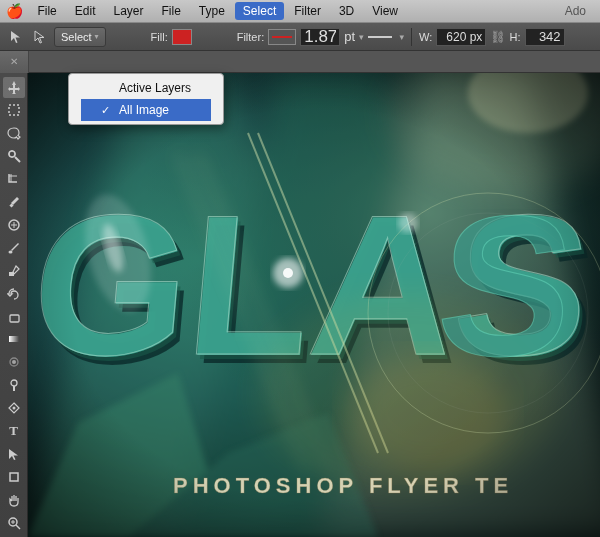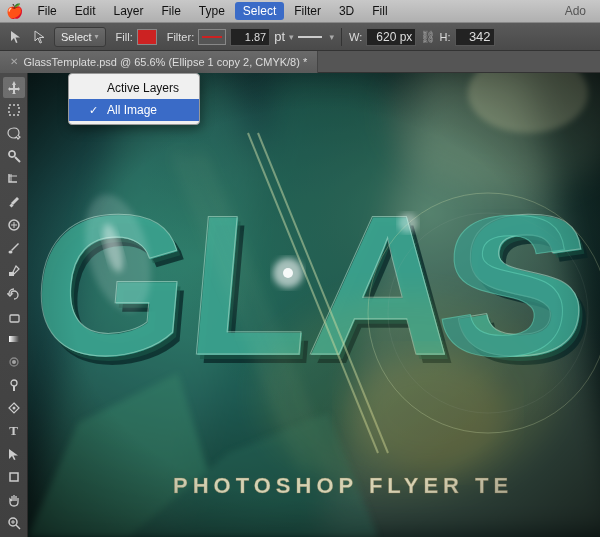--- a/index.html
+++ b/index.html
@@ -90,21 +90,21 @@
     .dropdown-menu {
       position: absolute;
       top: 50px;
       left: 68px;
       background: #f0f0f0;
       border: 1px solid #999;
       border-radius: 4px;
       box-shadow: 2px 4px 12px rgba(0,0,0,0.4);
       z-index: 200;
       min-width: 130px;
-      padding: 3px 0;
+      padding: 3px 12px;
     }
     .dropdown-item {
       padding: 4px 20px;
       font-size: 12px;
       color: #111;
       cursor: pointer;
       display: flex;
       align-items: center;
       gap: 4px;
       white-space: nowrap;
@@ -122,20 +122,21 @@
     
     .fill-stroke-area {
       display: flex;
       align-items: center;
       gap: 4px;
       margin-left: 6px;
     }
     .fill-label, .stroke-label {
       font-size: 11px;
       color: #ddd;
+      margin-left: 35px;
     }
     .fill-box {
       width: 20px;
       height: 16px;
       background: #cc2222;
       border: 1px solid #888;
       cursor: pointer;
     }
     .stroke-preview {
       width: 28px;
@@ -151,21 +152,21 @@
       width: 20px;
       height: 2px;
       background: #cc2222;
     }
     .size-input {
       width: 40px;
       height: 18px;
       background: #222;
       border: 1px solid #555;
       color: #ddd;
-      font-size: 11px;
+      font-size: 17px;
       text-align: right;
       padding: 0 3px;
     }
     .unit-label {
       font-size: 13px;
       color: #ddd;
     }
     .sep {
       width: 1px;
       height: 18px;
@@ -281,21 +282,21 @@
 <div class="menubar">
   <span class="apple-logo">🍎</span>
   <span class="menu-item">File</span>
   <span class="menu-item">Edit</span>
   <span class="menu-item">Layer</span>
   <span class="menu-item">File</span>
   <span class="menu-item">Type</span>
   <span class="menu-item menu-select-active">Select</span>
   <span class="menu-item">Filter</span>
   <span class="menu-item">3D</span>
-  <span class="menu-item">Fill</span>
+  <span class="menu-item">View</span>
   <span style="flex:1"></span>
   <span class="menu-item" style="color:#555;">Ado</span>
 </div>
 
 <div class="toolbar">
 
   <span class="tool-btn">
     <svg width="12" height="14" viewBox="0 0 12 14">
         <polygon points="1,1 1,11 4,8 6,13 7.5,12.5 5.5,7.5 10,7.5" fill="#ccc"></polygon>
       </svg>
@@ -348,21 +349,20 @@
   <span class="w-label" style="font-size:11px;color:#ddd;">W:</span>
   <input class="w-input" value="620 px" style="">
   <span class="link-icon">⛓</span>
   <span class="h-label" style="font-size:11px;color:#ddd;">H:</span>
   <input class="h-value" value="342" style="">
 </div>
 
 <div class="tabbar">
   <div class="tab">
     <span class="tab-close">✕</span>
-    <span>GlassTemplate.psd @ 65.6% (Ellipse 1 copy 2, CMYK/8) *</span>
   </div>
 </div>
 
 <div class="main-area">
 
   <div class="toolbox">
     <div class="tool-icon active">
       <svg width="14" height="14" viewBox="0 0 14 14">
           <polygon points="7,1 9,5 8,5 8,8 11,8 11,7 13,9 11,11 11,10 8,10 8,13 9,13 7,15 5,13 6,13 6,10 3,10 3,11 1,9 3,7 3,8 6,8 6,5 5,5" fill="#ccc"></polygon>
         </svg>

